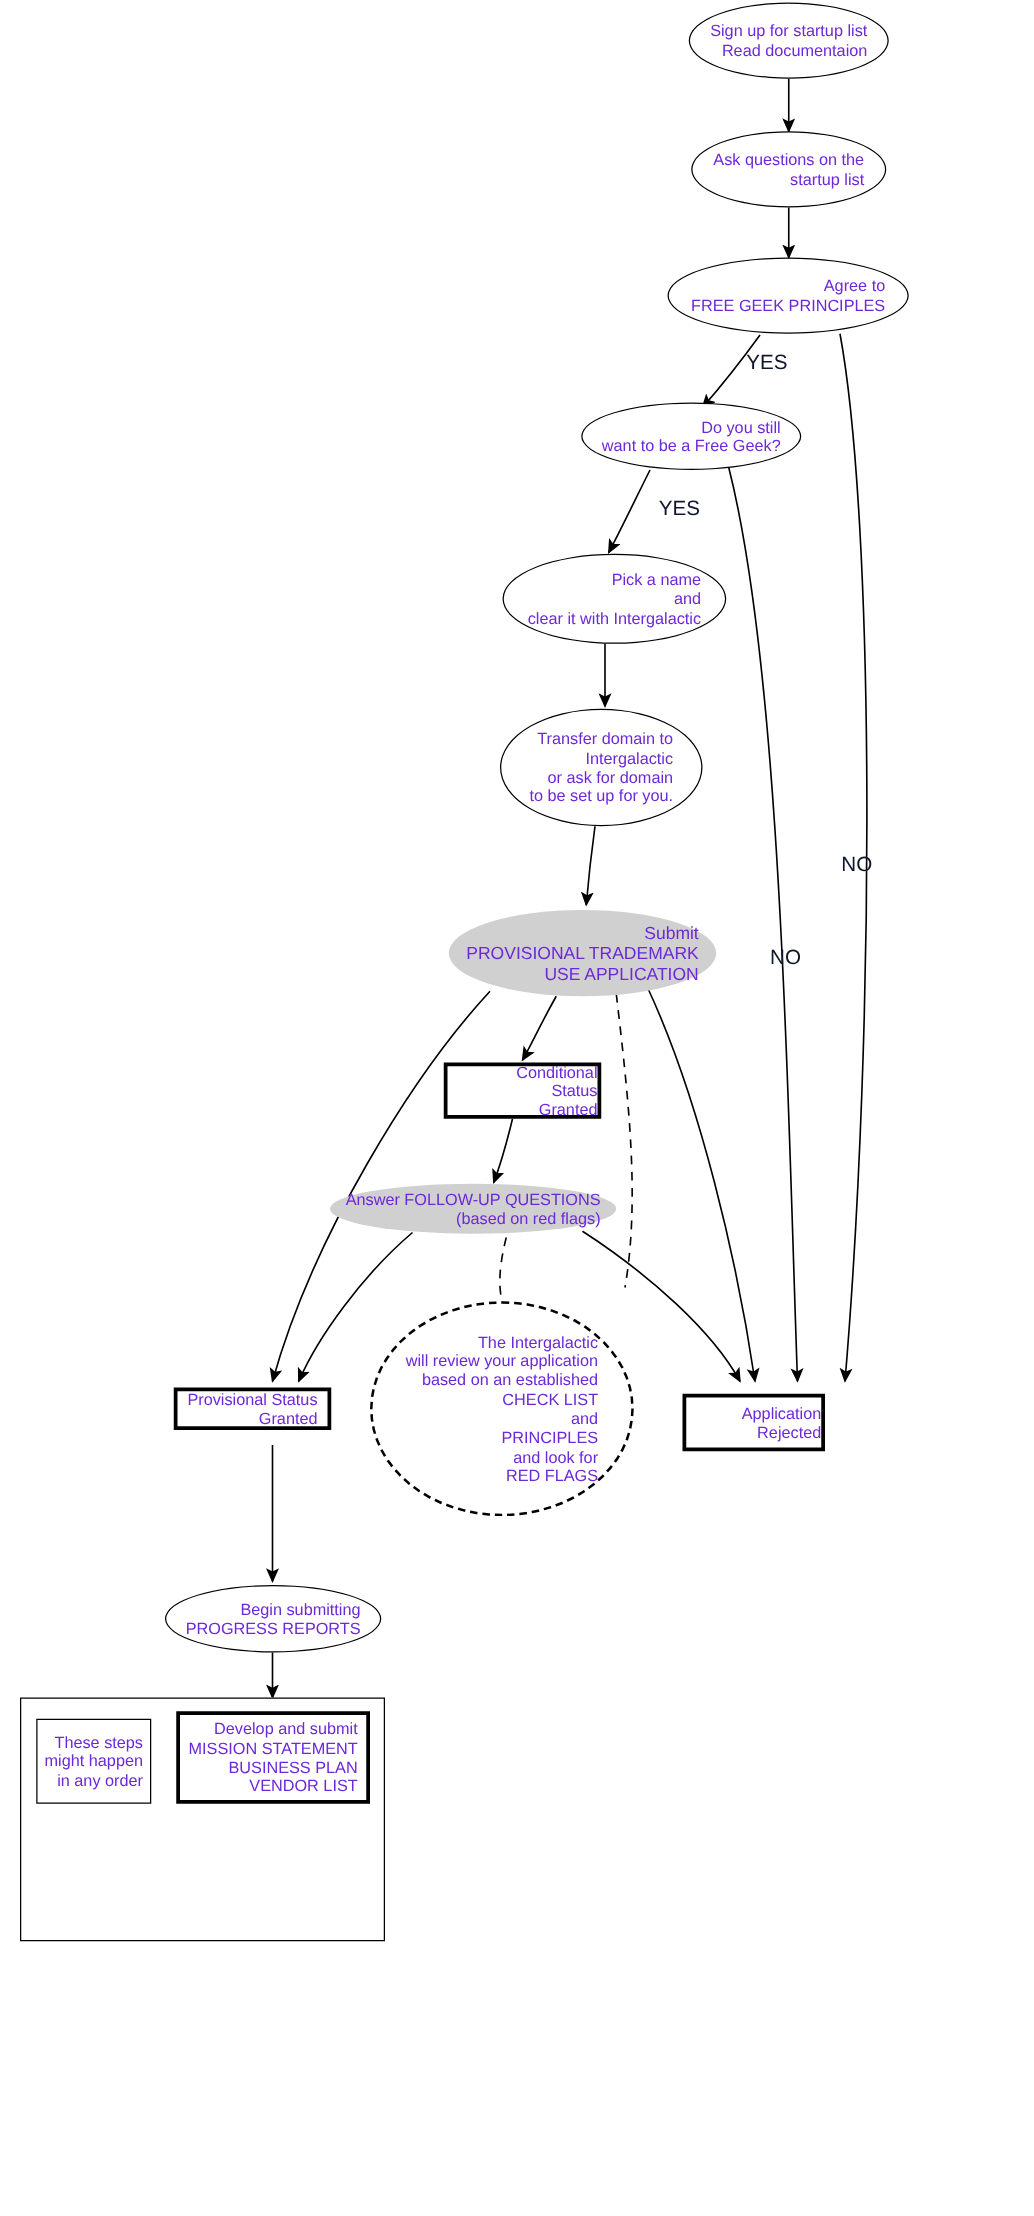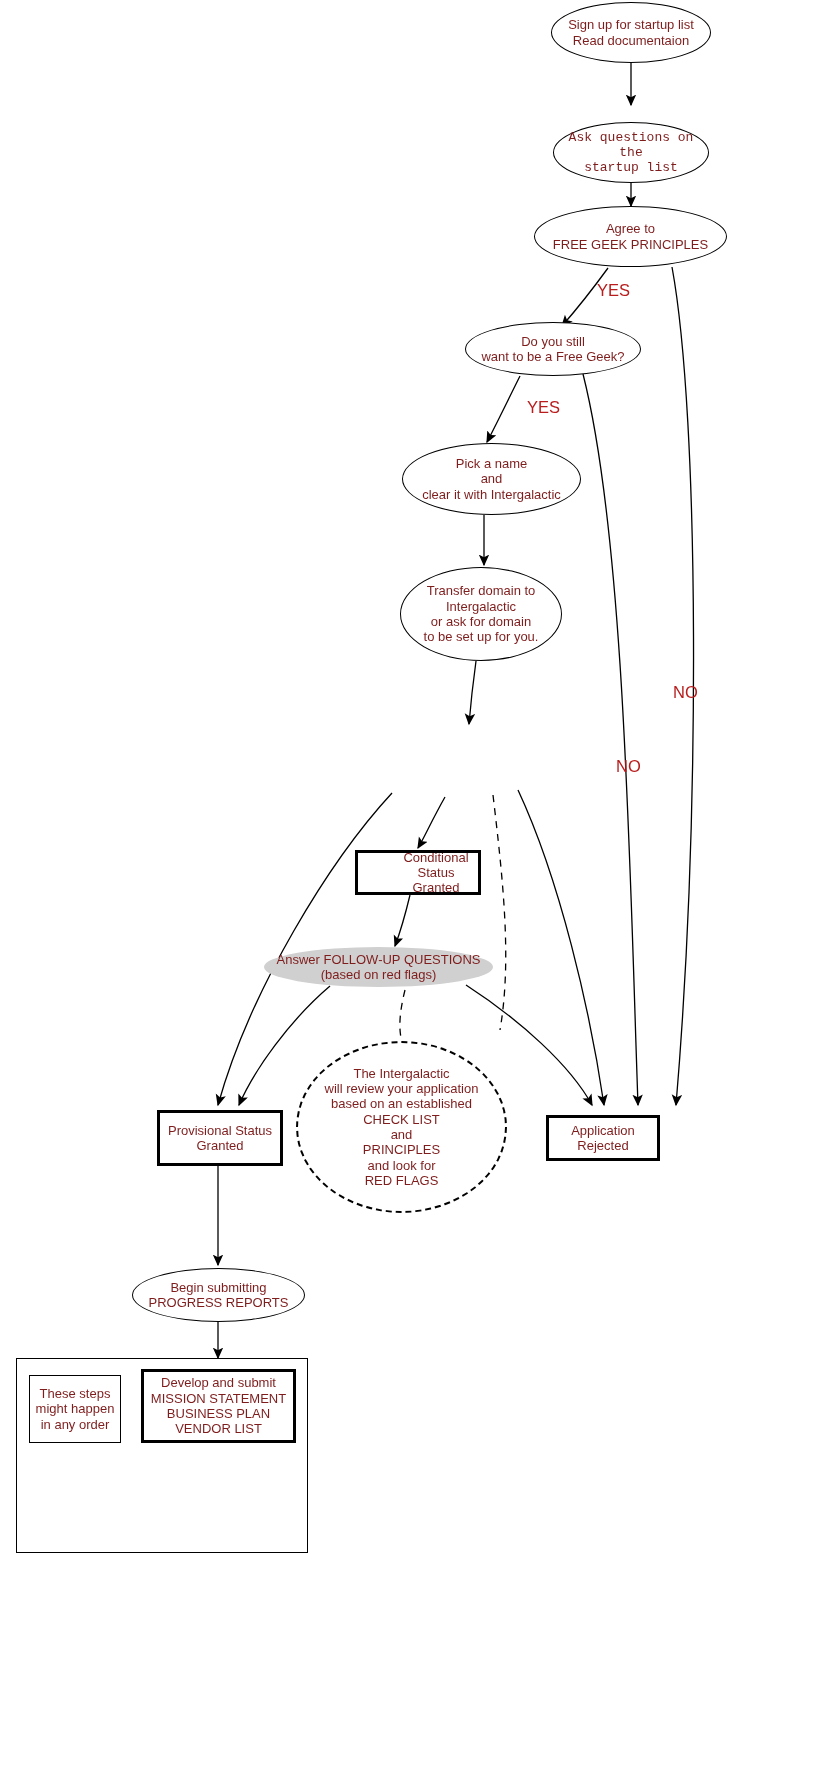--- a/index.html
+++ b/index.html
@@ -22,22 +22,22 @@
     width: 827px;
     height: 1773px;
     pointer-events: none;
   }
   .node {
     position: absolute;
     box-sizing: border-box;
     display: flex;
     align-items: center;
     justify-content: center;
-    text-align: center;
-    color: #7f1d1d;
+    text-align: right;
+    color: #6d28d9;
     line-height: 1.18;
     white-space: pre-line;
   }
   .ellipse {
     border: 1px solid #000000;
     border-radius: 50%;
     background: #ffffff;
   }
   .ellipse-gray {
     border: none;
@@ -52,21 +52,21 @@
   .boxthick {
     border: 3px solid #000000;
     background: #ffffff;
   }
   .boxthin {
     border: 1px solid #000000;
     background: #ffffff;
   }
   .edge-label {
     position: absolute;
-    color: #b91c1c;
+    color: #0f172a;
     font-family: "Liberation Sans", sans-serif;
     background: transparent;
   }
   .f13 { font-size: 13px; }
   .f14 { font-size: 14px; }
   .f16 { font-size: 16.5px; }
 </style>
 </head>
 <body>
 
@@ -120,55 +120,58 @@
     </g>
     <g fill="none" stroke="#000000" stroke-width="1.3" stroke-dasharray="3,6">
 
       <path d="M204,1442 L204,1482"></path>
     </g>
   </svg>
 
   <div class="node ellipse f13" style="left:551px; top:2px; width:160px; height:61px;">Sign up for startup list
 Read documentaion</div>
 
-  <div class="node ellipse f13" style="left:553px; top:122px; width:156px; height:61px;font-family:Liberation Mono, monospace;">Ask questions on the
+  <div class="node ellipse f13" style="left:553px; top:105px; width:156px; height:61px;">Ask questions on the
 startup list</div>
 
   <div class="node ellipse f13" style="left:534px; top:206px; width:193px; height:61px;">Agree to
 FREE GEEK PRINCIPLES</div>
 
   <div class="node ellipse f13" style="left:465px; top:322px; width:176px; height:54px;">Do you still
 want to be a Free Geek?</div>
 
   <div class="node ellipse f13" style="left:402px; top:443px; width:179px; height:72px;">Pick a name
 and
 clear it with Intergalactic</div>
 
   <div class="node ellipse f13" style="left:400px; top:567px; width:162px; height:94px;">Transfer domain to
 Intergalactic
 or ask for domain
 to be set up for you.</div>
 
+  <div class="node ellipse-gray f14" style="left:359px; top:728px; width:214px; height:69px;">Submit
+PROVISIONAL TRADEMARK
+USE APPLICATION</div>
 
   <div class="node boxthick f13" style="left:355px; top:850px; width:126px; height:45px;padding-left:36px;">Conditional Status
 Granted</div>
 
   <div class="node ellipse-gray f13" style="left:264px; top:947px; width:229px; height:40px;">Answer FOLLOW-UP QUESTIONS
 (based on red flags)</div>
 
   <div class="node ellipse-dashed f13" style="left:296px; top:1041px; width:211px; height:172px;">The Intergalactic
 will review your application
 based on an established
 CHECK LIST
 and
 PRINCIPLES
 and look for
 RED FLAGS</div>
 
-  <div class="node boxthick f13" style="left:157px; top:1110px; width:126px; height:56px;">Provisional Status
+  <div class="node boxthick f13" style="left:139px; top:1110px; width:126px; height:34px;">Provisional Status
 Granted</div>
 
   <div class="node boxthick f13" style="left:546px; top:1115px; width:114px; height:46px;">Application Rejected</div>
 
   <div class="node ellipse f13" style="left:132px; top:1268px; width:173px; height:54px;">Begin submitting
 PROGRESS REPORTS</div>
 
   <div class="node boxthin" style="left:16px; top:1358px; width:292px; height:195px; display:block;"></div>
 
   <div class="node boxthick f13" style="left:141px; top:1369px; width:155px; height:74px;">Develop and submit

